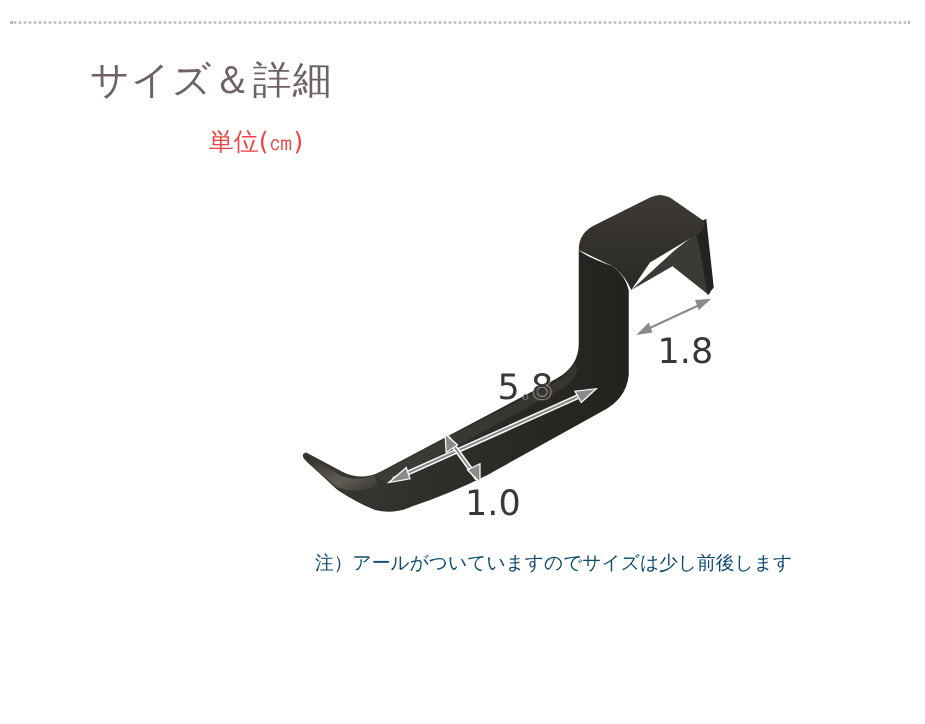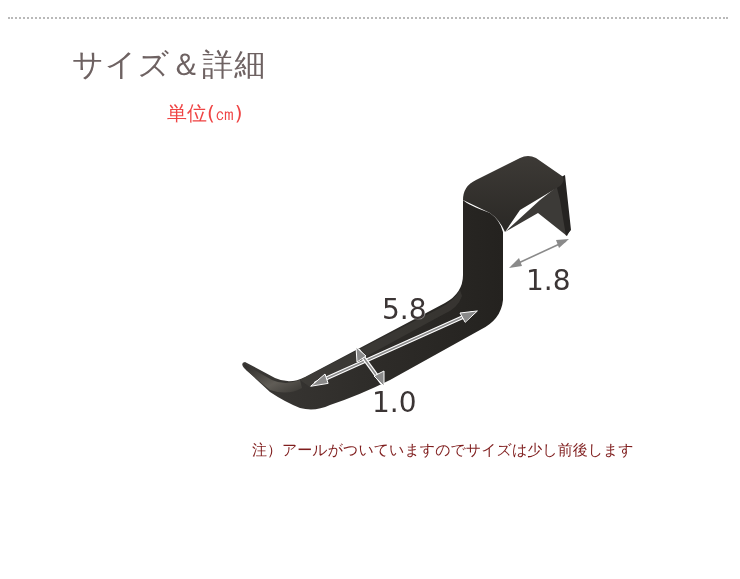--- a/index.html
+++ b/index.html
@@ -7,25 +7,25 @@
          font-family:"DejaVu Sans", "Liberation Sans", sans-serif; }
   .divider { position:absolute; left:8px; top:17px; width:720px; height:0;
              border-top:2px dotted #b9b9b9; }
   .title { position:absolute; left:72px; top:44px; font-size:31px; color:#6e6262;
            letter-spacing:1px; white-space:nowrap; line-height:40px; }
   .unit { position:absolute; left:167px; top:100px; font-size:20px; color:#ef4444;
           white-space:nowrap; line-height:26px; }
   .product { position:absolute; left:0; top:0; width:740px; height:579px; }
   .dim { position:absolute; font-family:"DejaVu Sans", sans-serif; font-size:28px;
          color:#3b3535; line-height:30px; white-space:nowrap; }
-  .dim-58 { left:382px; top:295px; }
+  .dim-58 { left:398px; top:295px; }
   .dim-58-outline { -webkit-text-stroke:0; text-shadow:0 0 1px #fff, 0 0 1px #fff; }
   .dim-15 { left:372px; top:388px; }
   .dim-18 { left:526px; top:266px; }
-  .note { position:absolute; left:252px; top:440px; font-size:15px; color:#7f1d1d;
+  .note { position:absolute; left:252px; top:440px; font-size:15px; color:#0c4a6e;
           white-space:nowrap; line-height:20px; }
 </style>
 </head>
 <body>
 
 <div class="divider"></div>
 
 <div class="title">サイズ＆詳細</div>
 <div class="unit">単位(㎝)</div>
 

